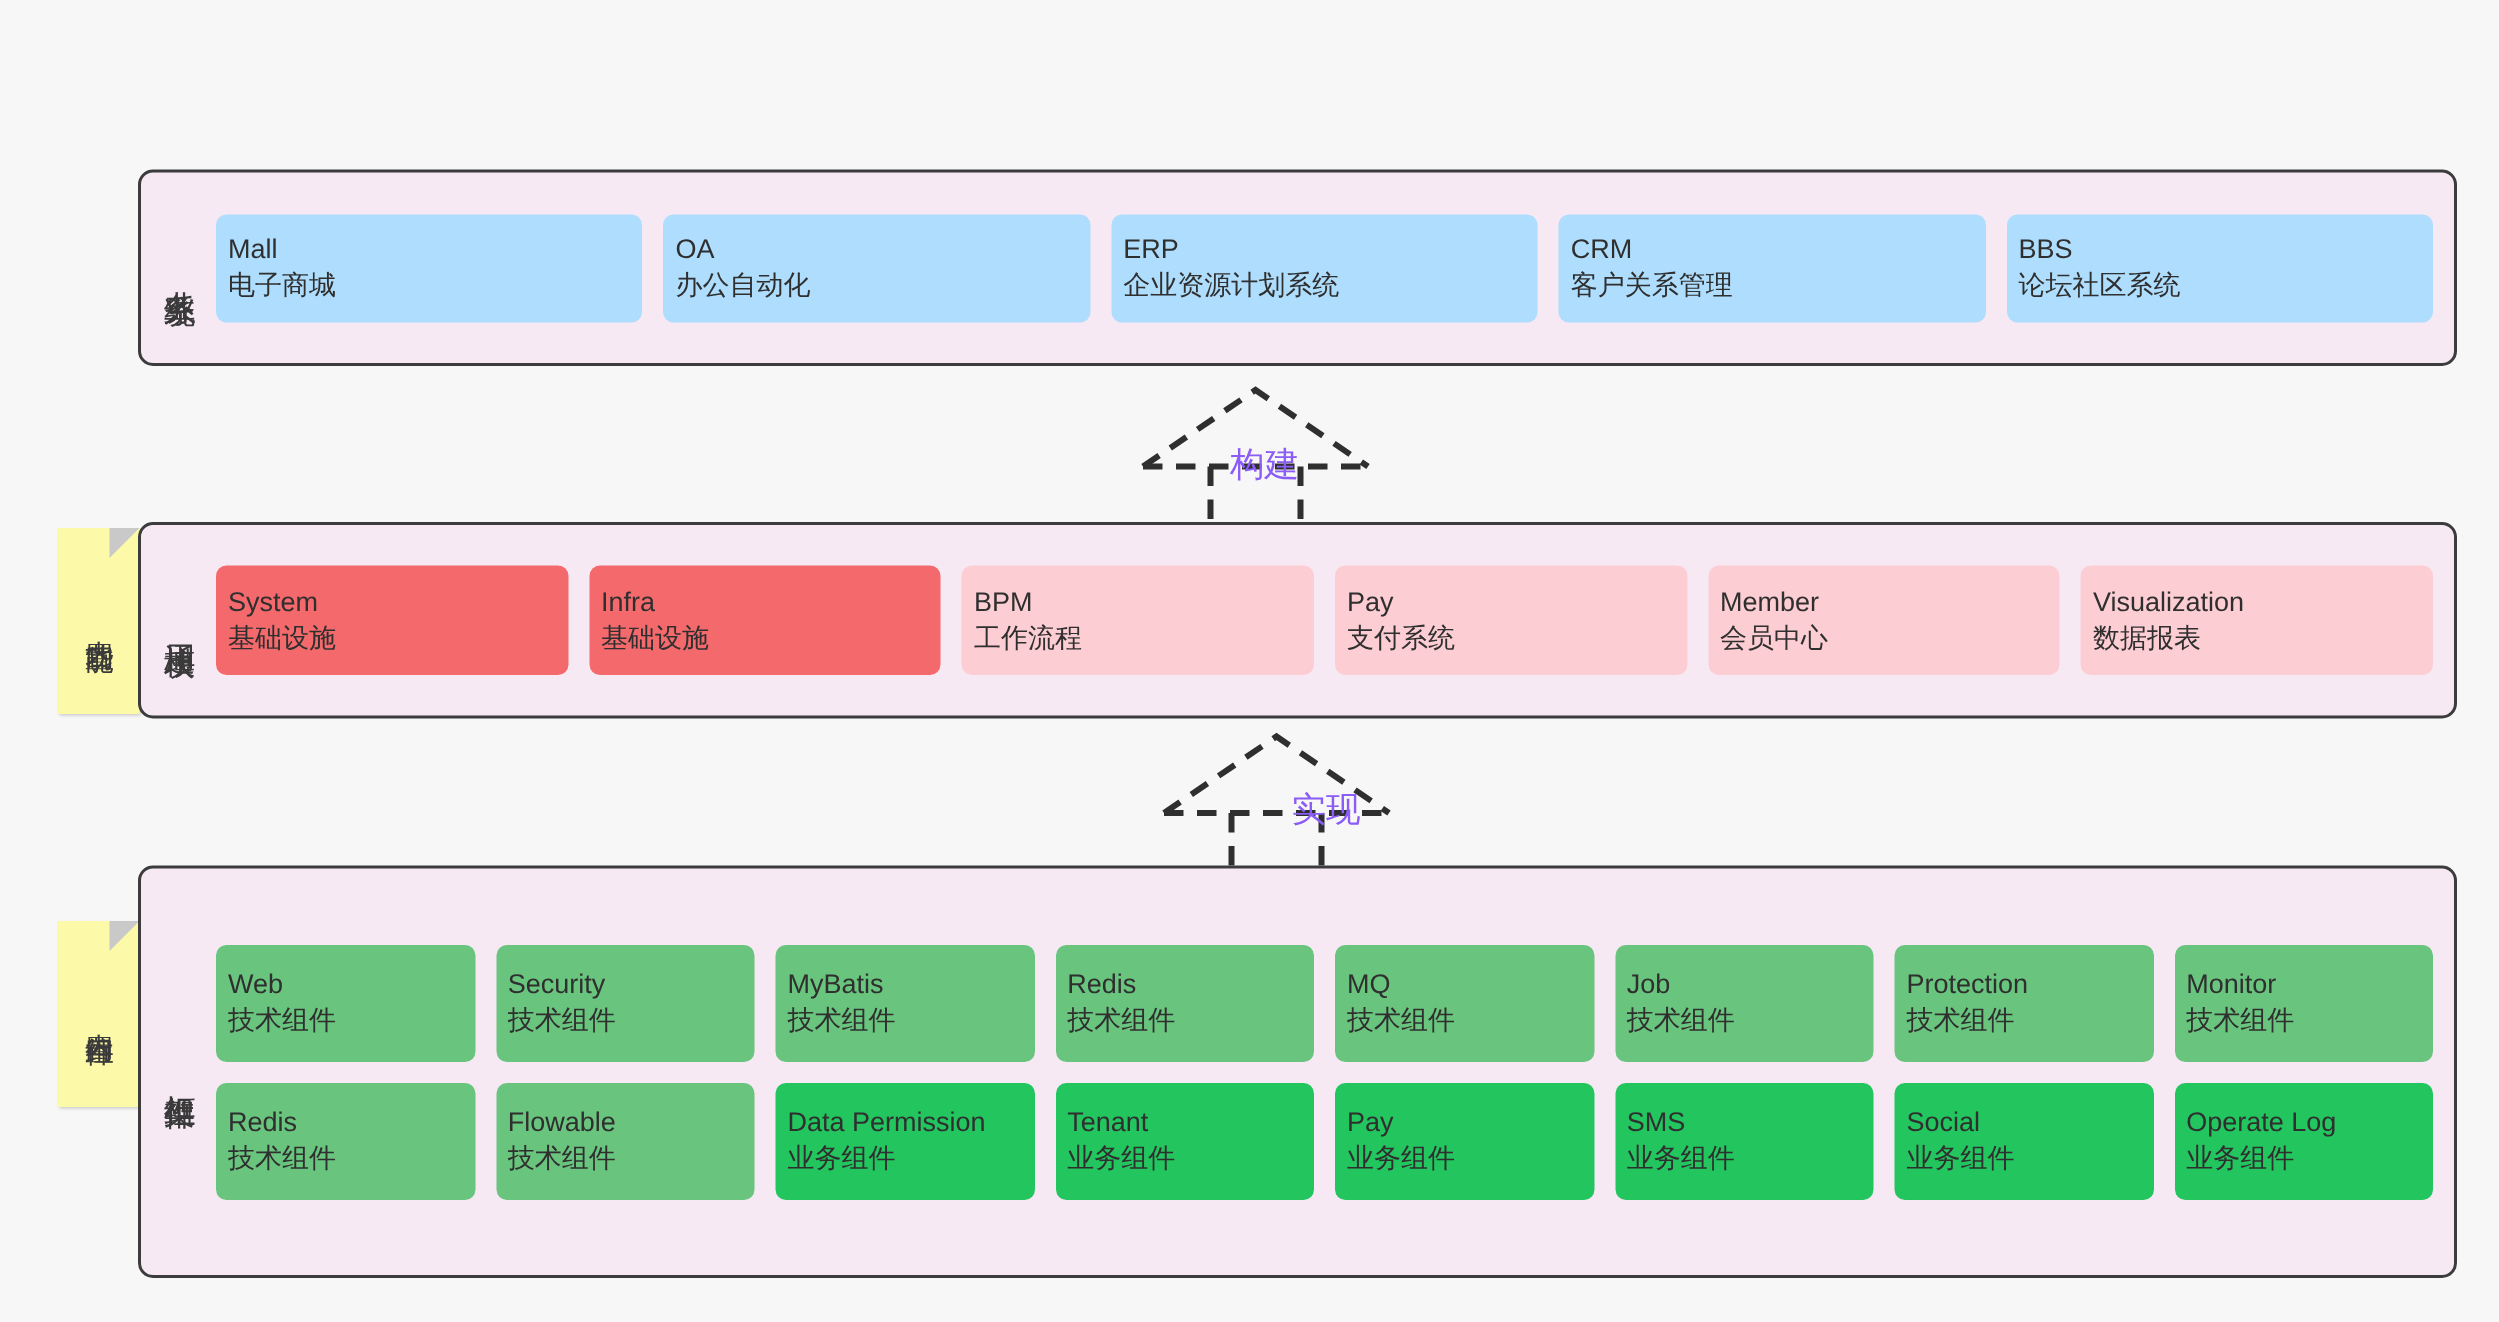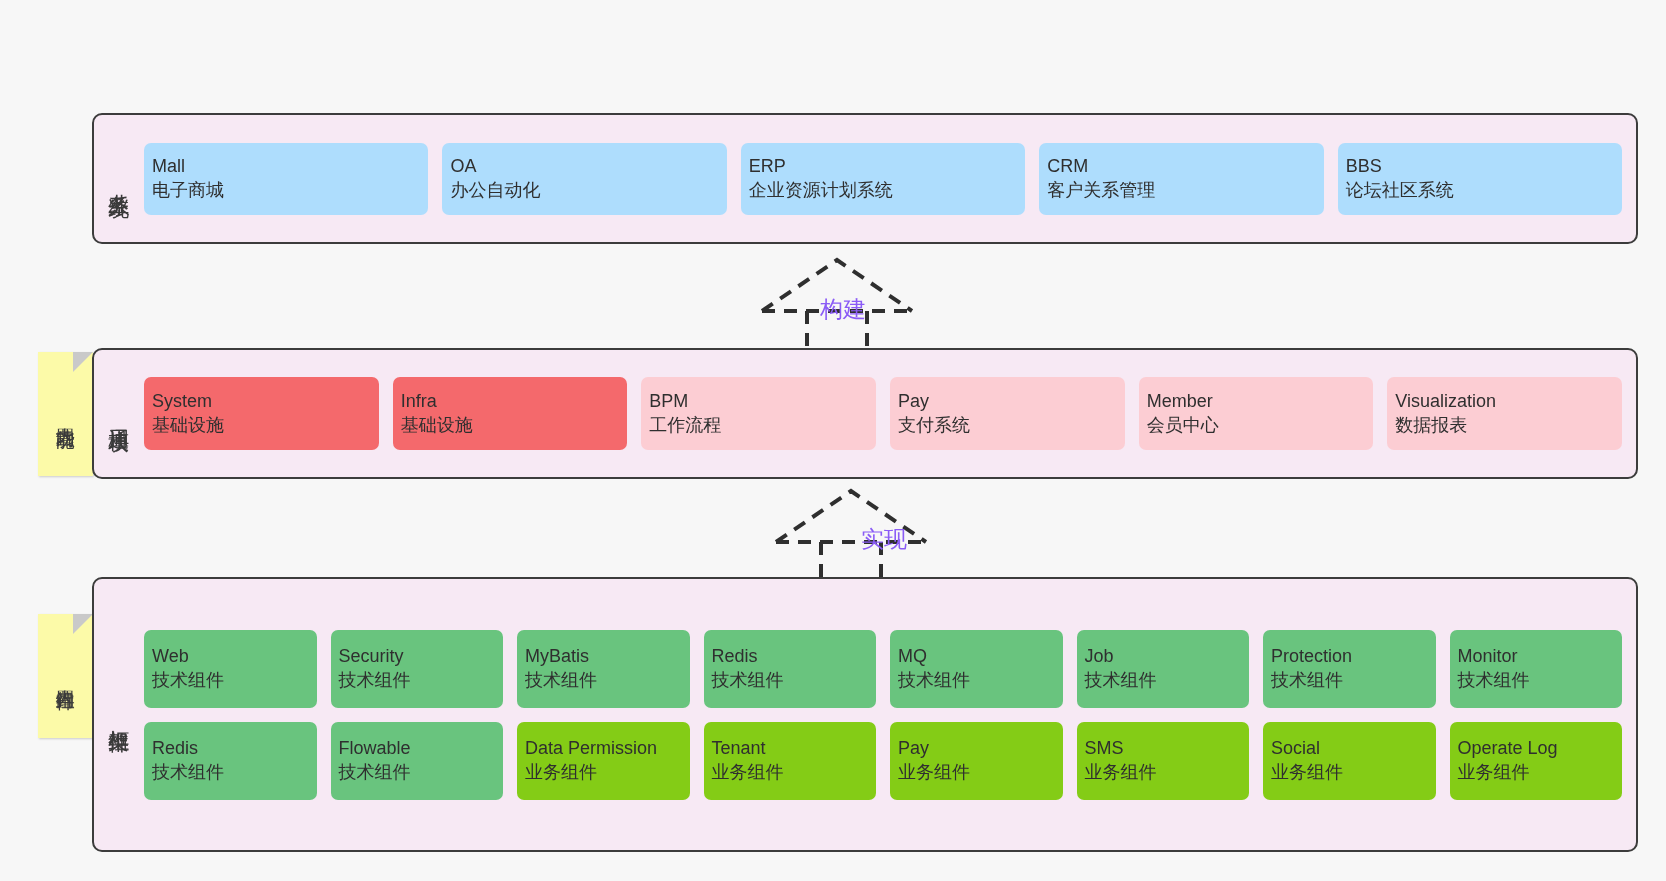--- a/index.html
+++ b/index.html
@@ -74,21 +74,21 @@
     box-sizing: border-box;
     padding: 6px 8px;
   }
   .card .l1 { display: block; }
   .card .l2 { display: block; }
 
   .c-blue        { background: #aeddfd; }
   .c-red         { background: #f4696c; }
   .c-pink        { background: #fccdd3; }
   .c-green       { background: #69c47e; }
-  .c-lightgreen  { background: #84cc16; }
+  .c-lightgreen  { background: #22c55e; }
 
   
   #layer-business  { left: 92px; top: 113px; width: 1546px; height: 131px; }
   #layer-business .layer-body  { height: 100%; }
   #layer-business .row { height: 72px; }
 
   #layer-common    { left: 92px; top: 348px; width: 1546px; height: 131px; }
   #layer-common .row { height: 73px; }
 
   #layer-framework { left: 92px; top: 577px; width: 1546px; height: 275px; }

